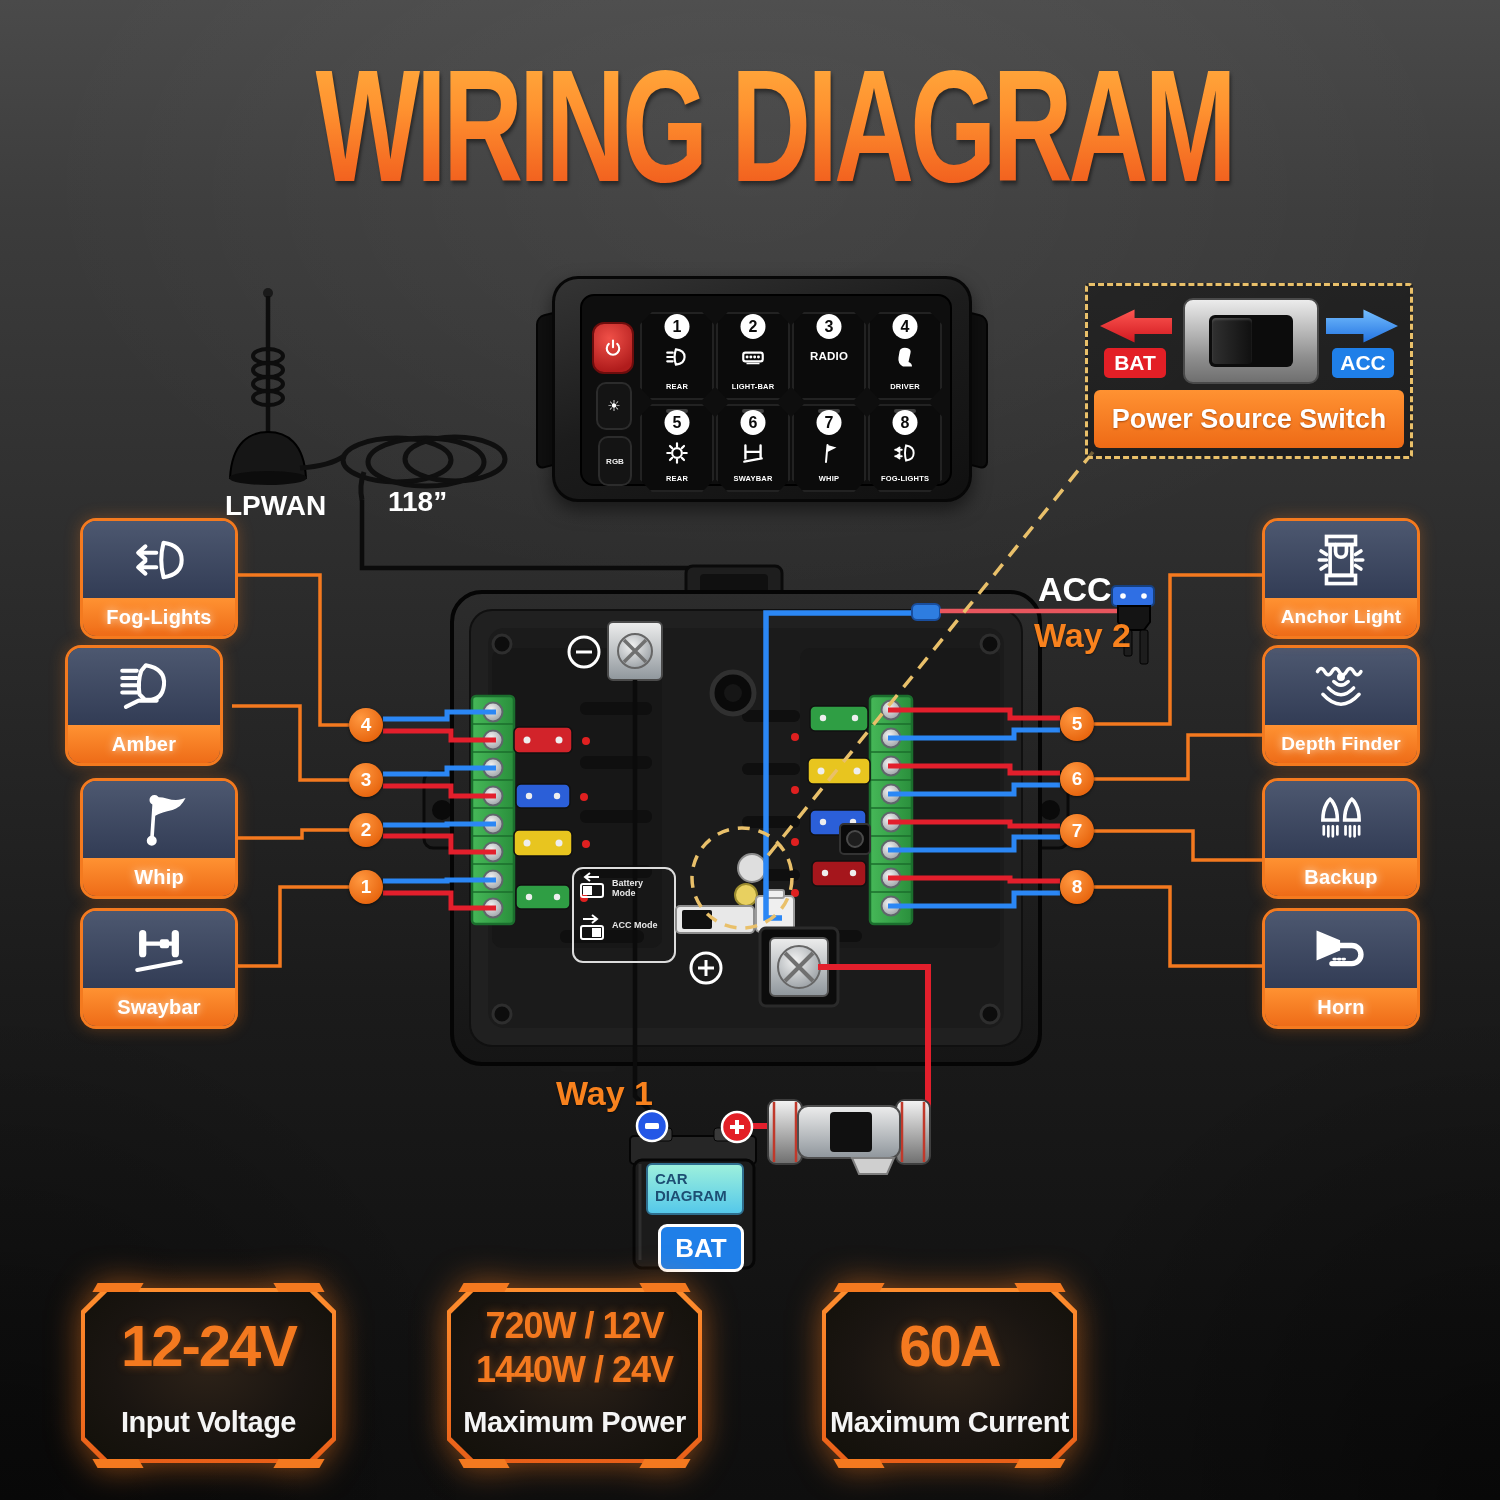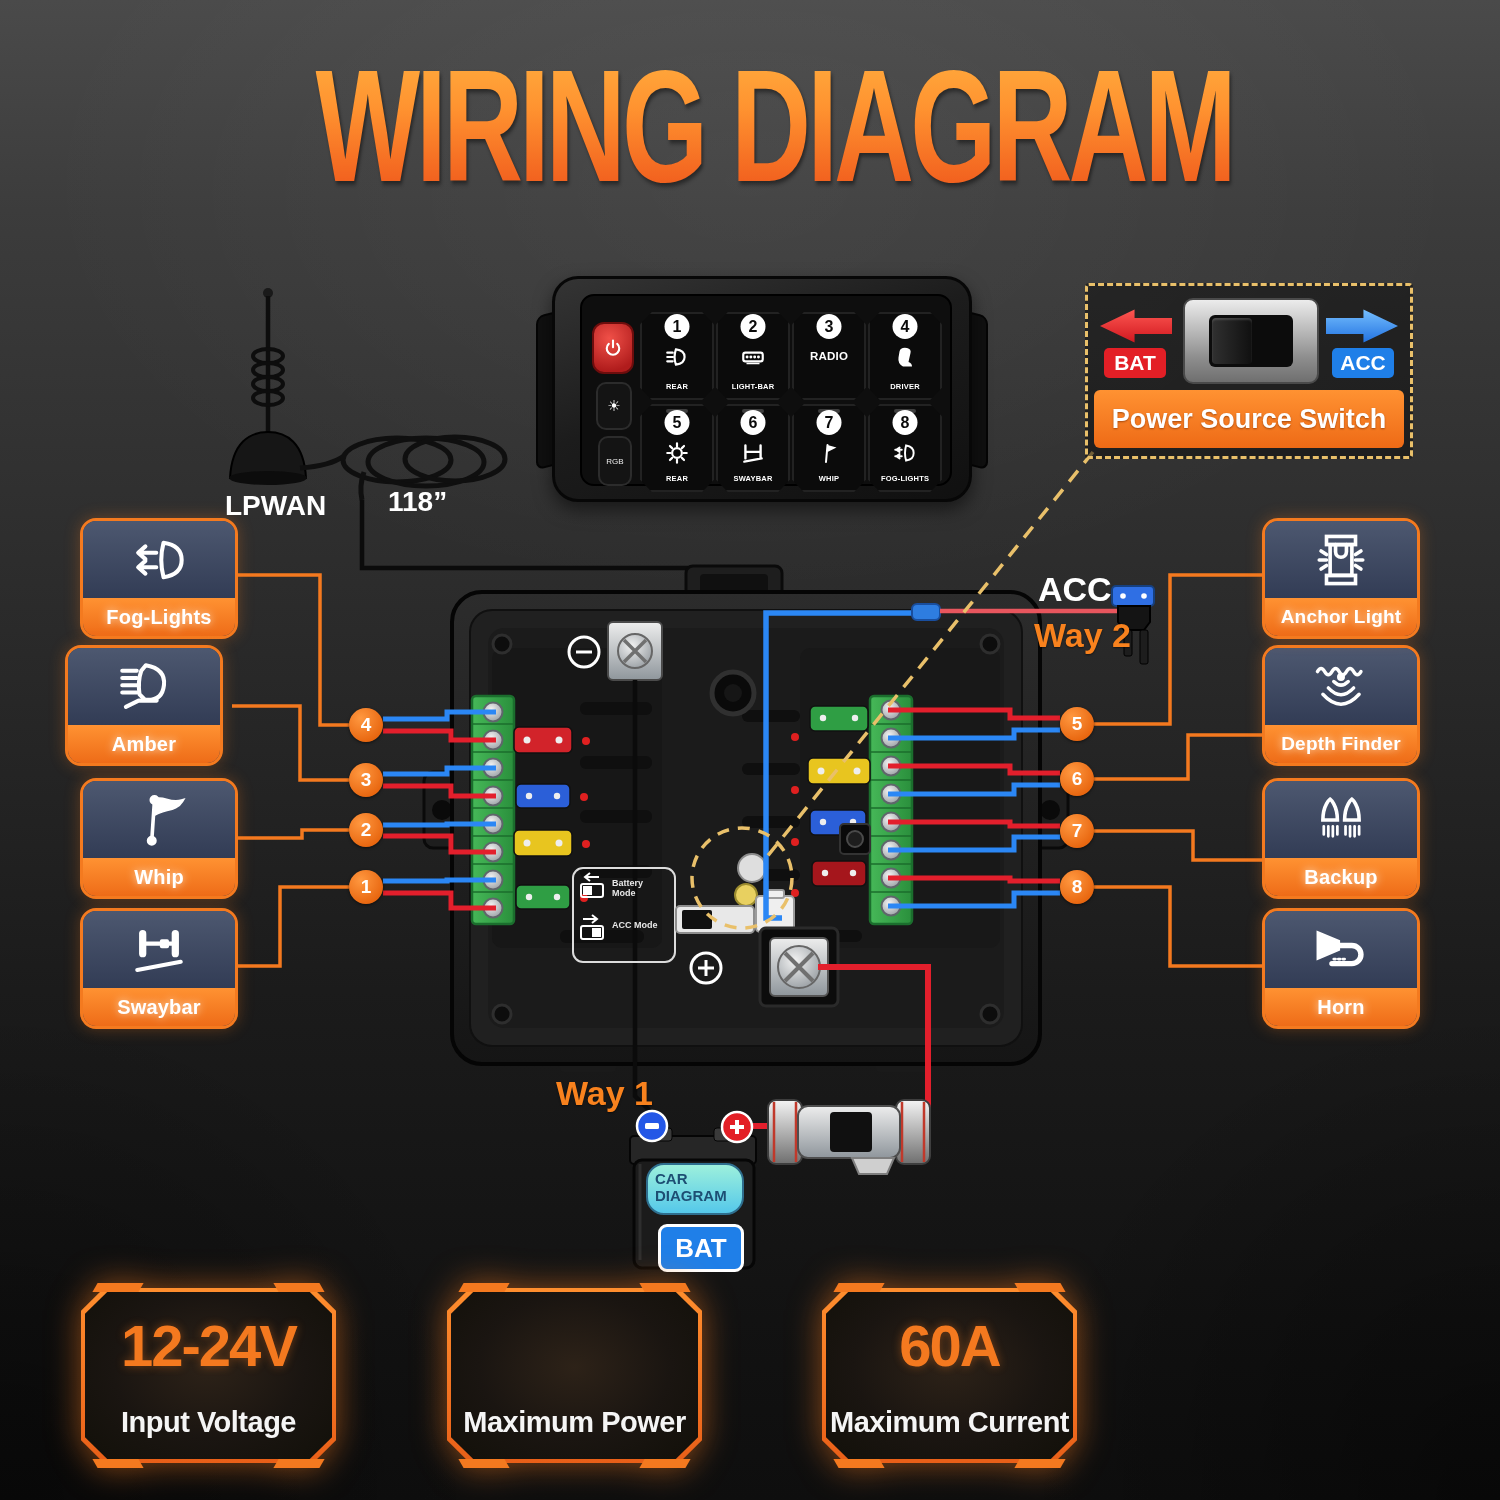--- a/index.html
+++ b/index.html
@@ -44,21 +44,21 @@
   .panel .wing{position:absolute;background:#101010;border:2px solid #050505;border-radius:8px;}
   .panel .bodyy{position:absolute;inset:0;border-radius:26px;border:3px solid #070707;
     background:linear-gradient(160deg,#343434,#1c1c1c 45%,#101010);box-shadow:0 8px 18px rgba(0,0,0,.5);}
   .panel .face{position:absolute;left:28px;top:18px;width:368px;height:188px;border-radius:14px;
     background:#0e0e0e;border:2px solid #000;}
   .sbtn{position:absolute;display:flex;align-items:center;justify-content:center;border-radius:10px;}
   .sbtn.power{left:40px;top:46px;width:38px;height:48px;border:2px solid #6d0d0d;
     background:radial-gradient(circle at 40% 30%,#f05048,#b01c1c 80%);border-radius:12px;}
   .sbtn.bright{left:44px;top:106px;width:32px;height:44px;background:#141414;border:2px solid #2c2c2c;color:#fff;font-size:15px;}
   .sbtn.rgb{left:46px;top:160px;width:30px;height:46px;background:#141414;border:2px solid #2c2c2c;
-    color:#eee;font-size:8px;font-weight:normal;line-height:9px;text-align:left;}
+    color:#eee;font-size:8px;font-weight:bold;line-height:9px;text-align:left;}
   .pbtn{position:absolute;width:70px;height:84px;background:#0b0b0b;border:2px solid #222;
     clip-path:polygon(16% 0,84% 0,100% 14%,100% 86%,84% 100%,16% 100%,0 86%,0 14%);
     border-radius:10px;}
   .pnum{position:absolute;top:0px;left:50%;transform:translateX(-50%);width:25px;height:25px;
     background:#fff;border-radius:50%;color:#0a0a0a;font-weight:bold;font-size:16px;
     display:flex;align-items:center;justify-content:center;}
   .picon{position:absolute;top:26px;left:0;width:100%;height:34px;display:flex;align-items:center;justify-content:center;}
   .plab{position:absolute;bottom:7px;left:0;width:100%;text-align:center;color:#fff;font-weight:bold;
     font-size:7.5px;letter-spacing:.2px;}
   .pbtn.radio .plab{bottom:auto;top:0;height:100%;display:flex;align-items:center;justify-content:center;font-size:11.5px;}
@@ -80,21 +80,21 @@
   .toggle{position:absolute;left:95px;top:12px;width:132px;height:82px;border-radius:10px;
     background:linear-gradient(180deg,#ececec,#8e8e8e 70%,#6f6f6f);border:2px solid #4a4a4a;}
   .toggle .well{position:absolute;left:24px;top:15px;width:84px;height:52px;background:#0c0c0c;border-radius:6px;}
   .toggle .knob{position:absolute;left:27px;top:18px;width:40px;height:46px;border-radius:4px;
     background:linear-gradient(90deg,#303030,#101010);box-shadow:inset 0 2px 2px rgba(255,255,255,.15);}
   .banner{position:absolute;left:6px;bottom:8px;width:310px;height:58px;border-radius:6px;
     background:linear-gradient(180deg,#ff9232,#ee6a16);display:flex;align-items:center;justify-content:center;
     color:#fff;font-weight:bold;font-size:27px;text-shadow:0 1px 2px rgba(110,40,0,.6);}
 
   
-  .batpanel{position:absolute;left:646px;top:1163px;width:98px;height:52px;border-radius:18px;z-index:2;
+  .batpanel{position:absolute;left:646px;top:1163px;width:98px;height:52px;border-radius:6px;z-index:2;
     background:linear-gradient(180deg,#9df0dc,#55c8ea);border:2px solid #2e6e8e;
     color:#1d4e73;font-weight:bold;font-size:15px;line-height:17px;padding:5px 0 0 7px;box-sizing:border-box;}
   .batbig{position:absolute;left:658px;top:1224px;width:80px;height:42px;border-radius:9px;z-index:2;
     background:#1f7fe8;border:3px solid #fff;color:#fff;font-weight:bold;font-size:26px;
     display:flex;align-items:center;justify-content:center;}
 
   
   .modetxt{position:absolute;color:#e8e8e8;font-size:9px;font-weight:bold;line-height:10px;z-index:2;width:48px;}
 
   
@@ -631,20 +631,24 @@
     <div class="val">12-24V</div>
     <div class="lab">Input Voltage</div>
   </div>
   <div class="spec" style="left:447px;top:1288px;">
     <div class="frame"></div>
     <div class="inner"></div>
     <div class="ctab tl"></div>
       <div class="ctab tr"></div>
       <div class="ctab bl"></div>
       <div class="ctab br"></div>
+    <div class="val val2line">
+      <div>720W / 12V</div>
+        <div>1440W / 24V</div>
+    </div>
     <div class="lab">Maximum Power</div>
   </div>
   <div class="spec" style="left:822px;top:1288px;">
     <div class="frame"></div>
     <div class="inner"></div>
     <div class="ctab tl"></div>
       <div class="ctab tr"></div>
       <div class="ctab bl"></div>
       <div class="ctab br"></div>
     <div class="val">60A</div>

